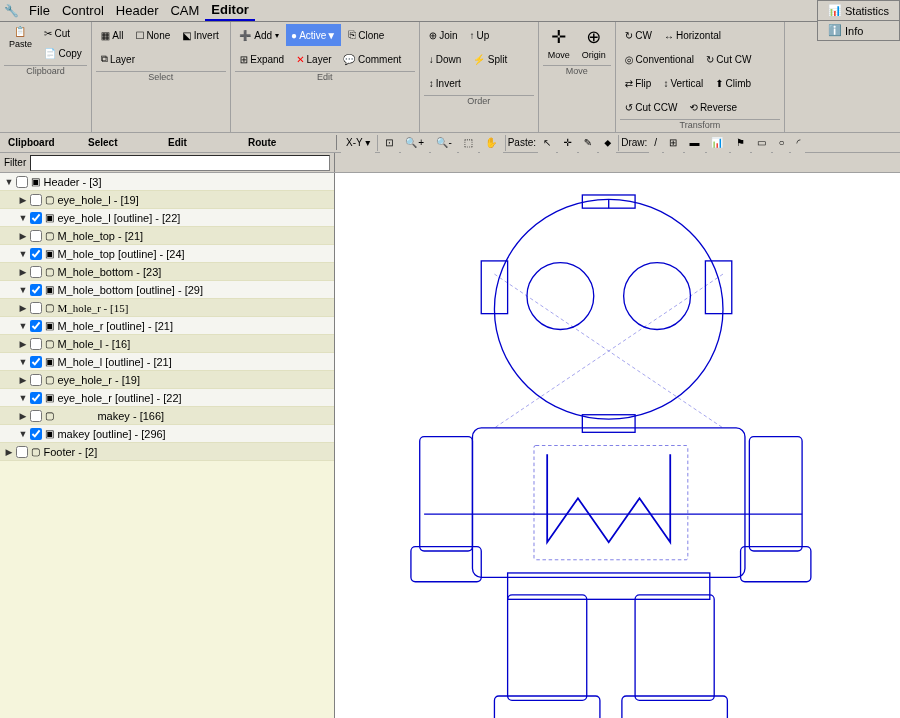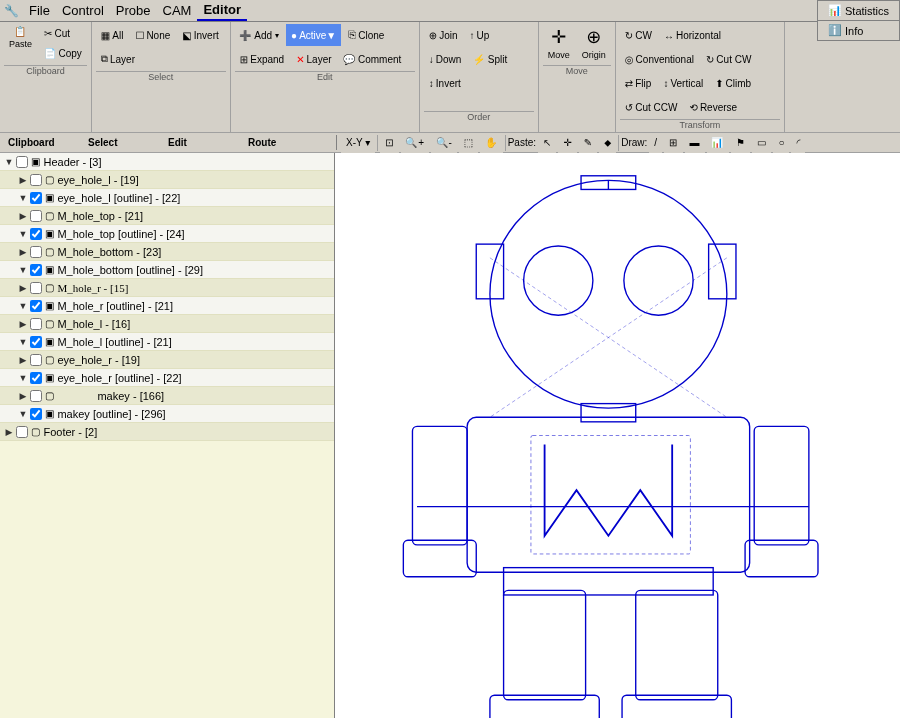--- a/index.html
+++ b/index.html
@@ -17,21 +17,21 @@
   </style>
 </head>
 <body>
 
 <div style="display:flex; flex-direction:column; height:718px; background:#d4d0c8;">
 
   <div style="display:flex; align-items:center; background:#d4d0c8; border-bottom:1px solid #808080; height:22px; padding:0 4px;">
     <span style="font-size:12px; margin-right:4px;">🔧</span>
     <span class="menu-item">File</span>
     <span class="menu-item">Control</span>
-    <span class="menu-item">Probe</span>
+    <span class="menu-item">Header</span>
     <span class="menu-item">CAM</span>
     <span class="menu-item" style="font-weight:bold; border-bottom:2px solid #0000cc;">Editor</span>
     <div style="flex:1;"></div>
     <div style="display:flex; flex-direction:column; position:absolute; right:0; top:0;">
       <div style="background:#d4d0c8; border:1px solid #808080; padding:3px 10px; font-size:11px; display:flex; align-items:center; gap:3px; cursor:pointer; min-width:80px;">
         <span>📊</span>
         <span>Statistics</span>
       </div>
       <div style="background:#d4d0c8; border:1px solid #808080; border-top:none; padding:3px 10px; font-size:11px; display:flex; align-items:center; gap:3px; cursor:pointer; min-width:80px;">
         <span>ℹ️</span>
@@ -131,21 +131,21 @@
         </button>
         <button class="tb-btn">
           <span>⚡</span>
           <span>Split</span>
         </button>
         <button class="tb-btn">
           <span>↕</span>
           <span>Invert</span>
         </button>
       </div>
-      <div style="font-size:9px; color:#555; border-top:1px solid #a0a0a0; width:100%; text-align:center; margin-top:17px;">Order</div>
+      <div style="font-size:9px; color:#555; border-top:1px solid #a0a0a0; width:100%; text-align:center; margin-top:1px;">Order</div>
     </div>
 
     <div style="display:flex; flex-direction:column; align-items:center; border-right:1px solid #a0a0a0; padding:2px 4px;">
       <div style="display:flex; gap:2px;">
         <button class="tb-btn" style="flex-direction:column; height:40px; min-width:30px;">
           <span style="font-size:18px;">✛</span>
           <span style="font-size:9px;">Move</span>
         </button>
         <button class="tb-btn" style="flex-direction:column; height:40px; min-width:30px;">
           <span style="font-size:18px;">⊕</span>
@@ -230,20 +230,27 @@
       <button class="canvas-tb-btn">⊞</button>
       <button class="canvas-tb-btn">▬</button>
       <button class="canvas-tb-btn">📊</button>
       <button class="canvas-tb-btn">⚑</button>
       <button class="canvas-tb-btn">▭</button>
       <button class="canvas-tb-btn">○</button>
       <button class="canvas-tb-btn">◜</button>
     </div>
   </div>
 
+  <div style="display:flex; align-items:center; background:#d4d0c8; border-bottom:1px solid #a0a0a0; height:20px;">
+    <div style="width:335px; border-right:1px solid #808080; display:flex; align-items:center; padding:1px 4px; height:100%;">
+      <span style="font-size:10px; margin-right:4px;">Filter</span>
+      <input type="text" style="flex: 1 1 0%; height: 16px; font-size: 10px; border: 1px inset rgb(128, 128, 128); padding: 0px 2px;" placeholder="">
+    </div>
+    <div style="flex:1;"></div>
+  </div>
 
   <div style="display:flex; flex:1; overflow:hidden;">
 
     <div style="width:335px; background:#f5f5dc; border-right:1px solid #808080; overflow-y:auto; flex-shrink:0;" id="tree-panel">
     <div class="tree-item" style="padding-left: 4px; display: flex; align-items: center; height: 18px; font-size: 11px; cursor: pointer; background: rgb(245, 245, 240); border-bottom: 1px solid rgb(224, 224, 192);">
           <span style="width: 10px; font-size: 9px; cursor: pointer; display: inline-flex; align-items: center; justify-content: center; margin-right: 2px; color: rgb(51, 51, 51);">▼</span>
           <input type="checkbox" style="width: 12px; height: 12px; margin-right: 3px;">
           <span style="margin-right: 3px; font-size: 10px;">▣</span>
           <span style="font-size: 11px;">Header - [3]</span>
         </div>

